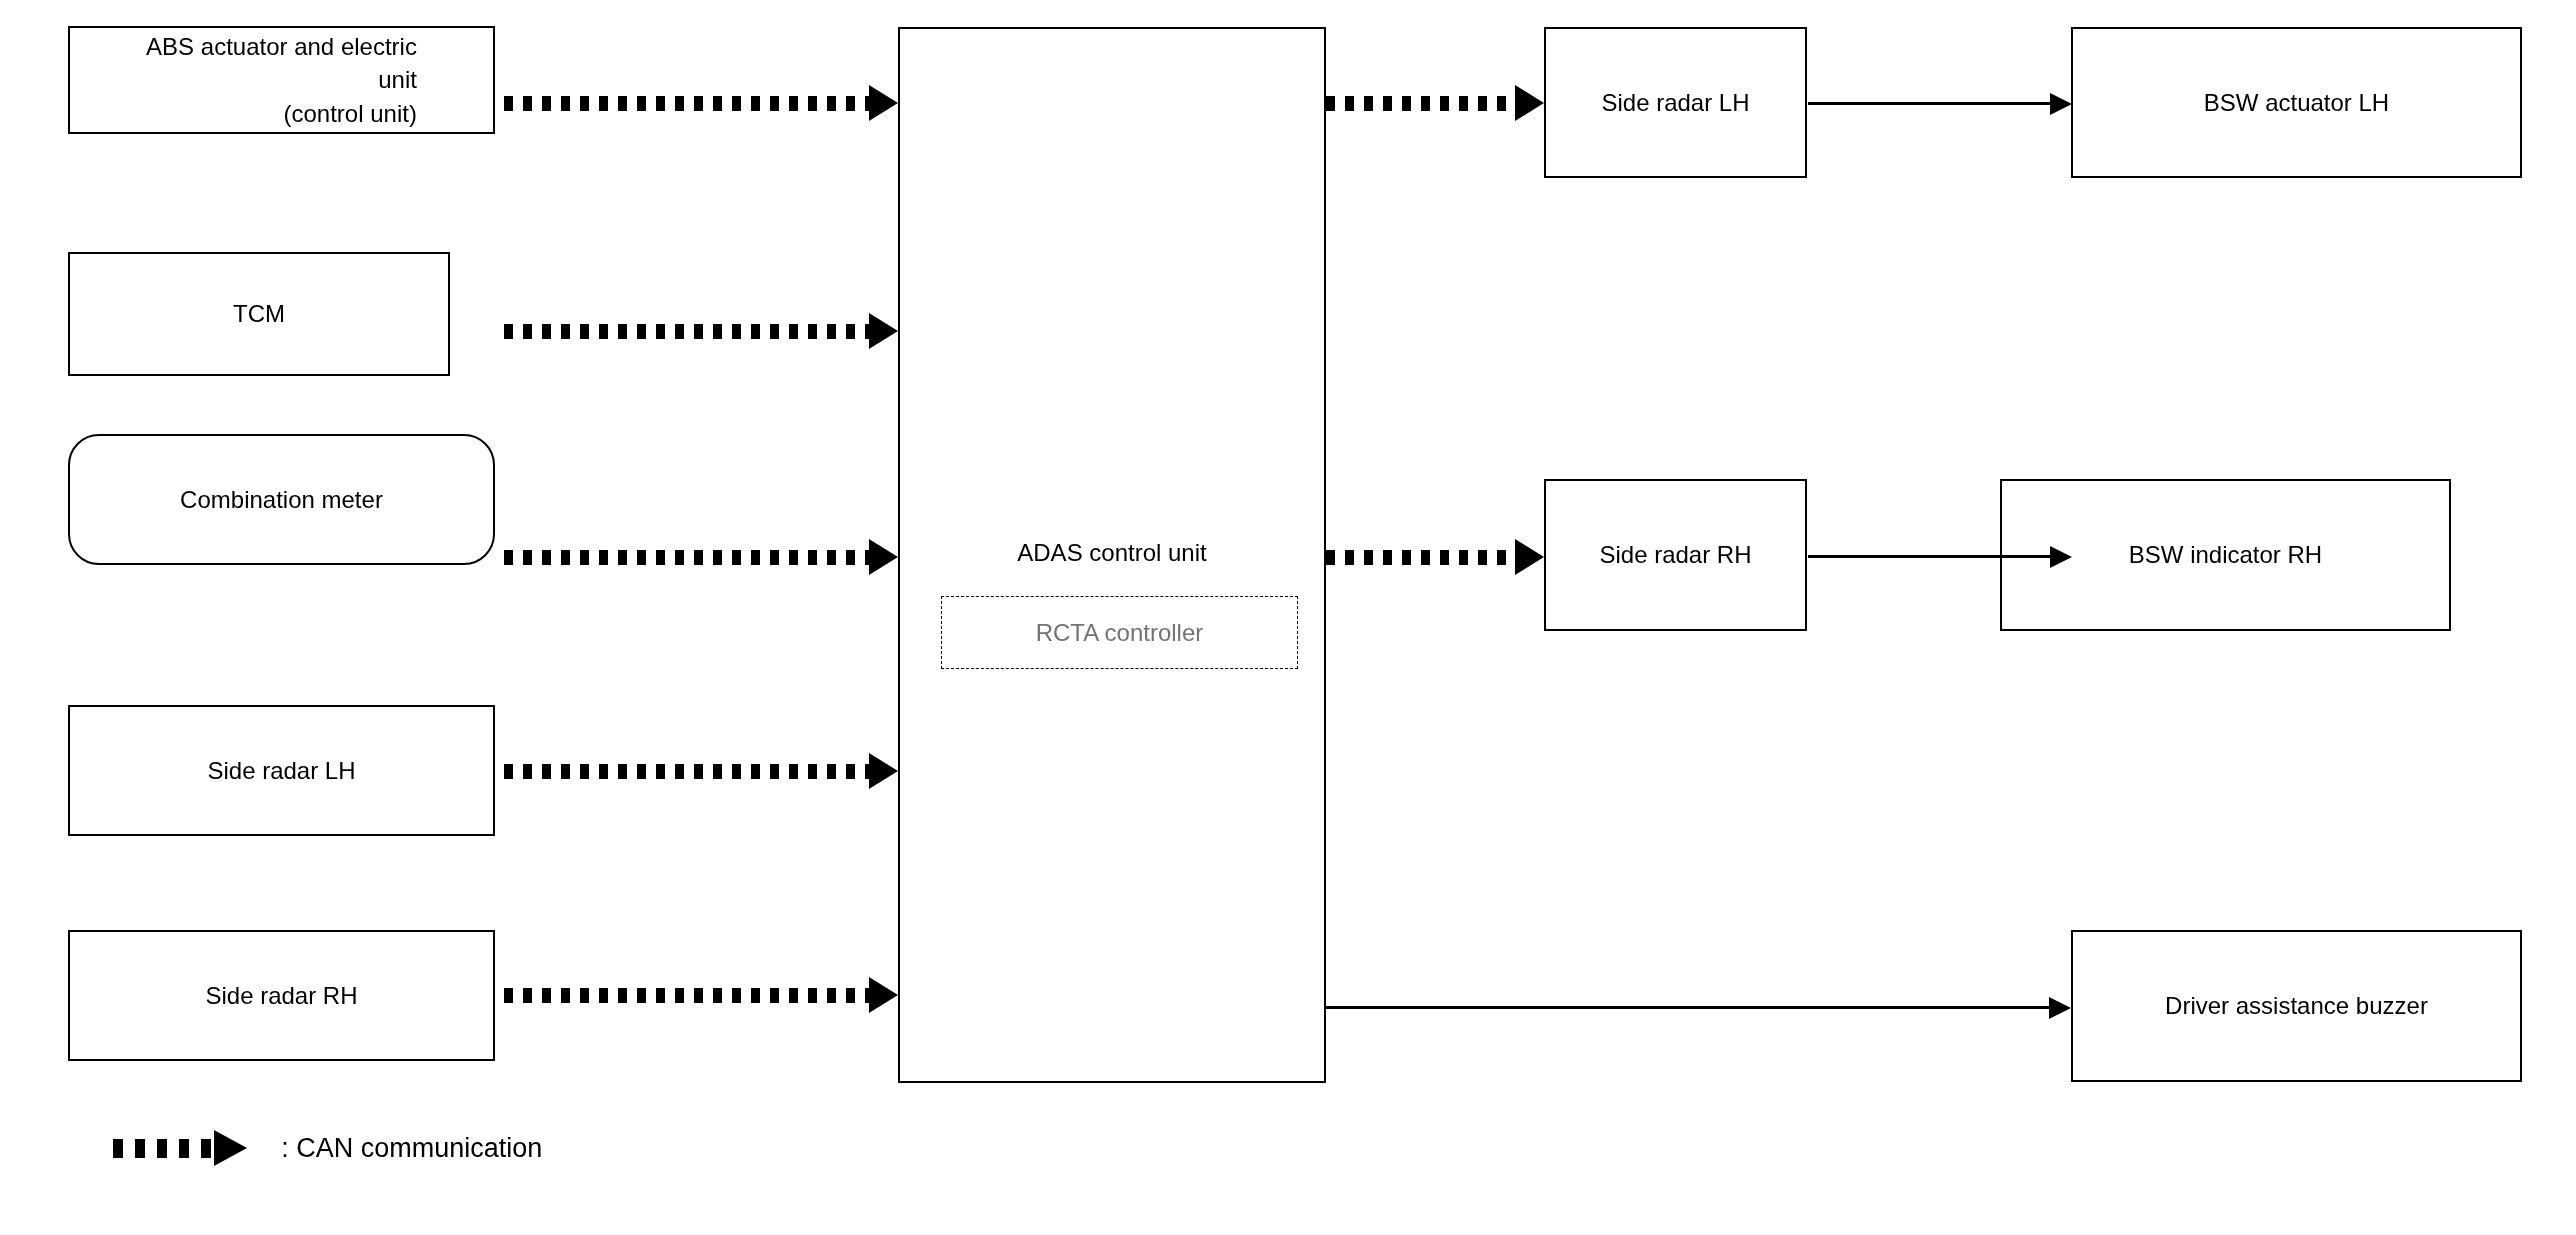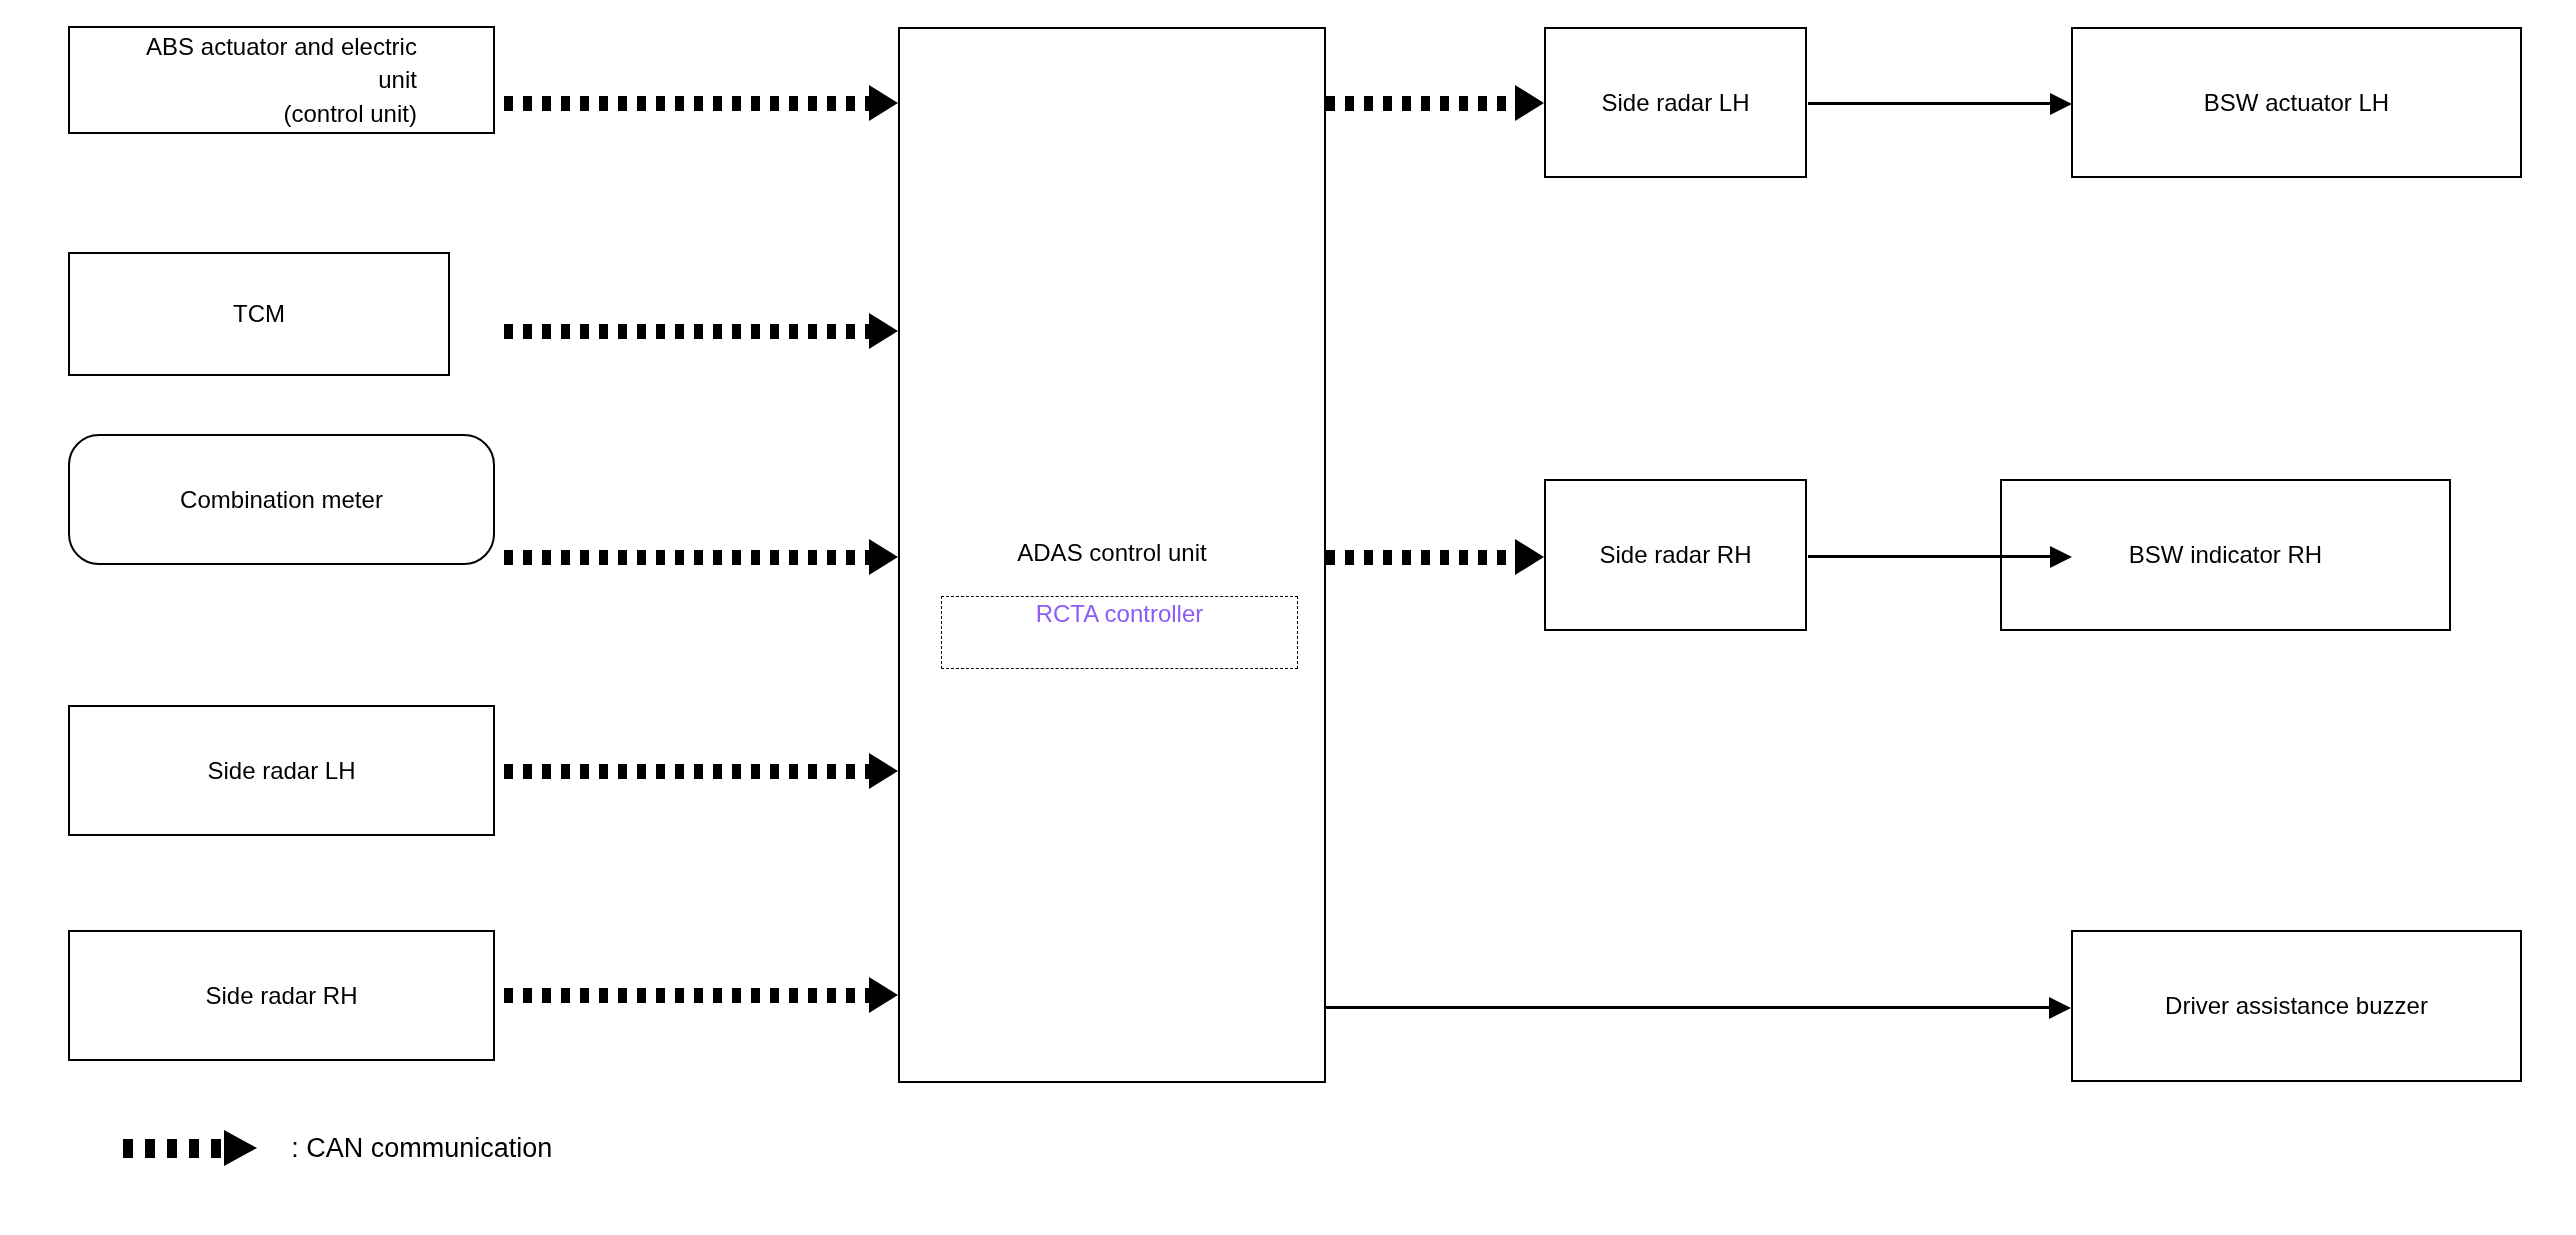--- a/index.html
+++ b/index.html
@@ -51,25 +51,25 @@
     text-align: center;
     font-size: 24px;
     color: #000000;
   }
   .dashed-sub {
     position: absolute;
     box-sizing: border-box;
     border: 1.9px dashed #000000;
     background: #ffffff;
     display: flex;
-    align-items: flex-start;
+    align-items: center;
     justify-content: center;
     text-align: center;
     font-size: 24px;
-    color: #8b5cf6;
+    color: #737373;
   }
   
   .can-arrow {
     position: absolute;
     height: 37px;
   }
   .can-arrow .bar {
     position: absolute;
     left: 0;
     top: 11px;
@@ -255,21 +255,21 @@
   <div class="line-arrow" style="left:1808px; top:546px; width:263px;">
     <div class="shaft" style="width:242px;"></div>
     <div class="head" style="left:242px;"></div>
   </div>
 
   <div class="line-arrow" style="left:1326px; top:997px; width:745px;">
     <div class="shaft" style="width:723px;"></div>
     <div class="head" style="left:723px;"></div>
   </div>
 
-  <div class="legend" style="left:123px; top:1130px;">
+  <div class="legend" style="left:113px; top:1130px;">
     <div class="legend-arrow">
       <div class="bar"></div>
       <div class="head"></div>
     </div>
     <div class="legend-text">: CAN communication</div>
   </div>
 
 </div>
 
 

